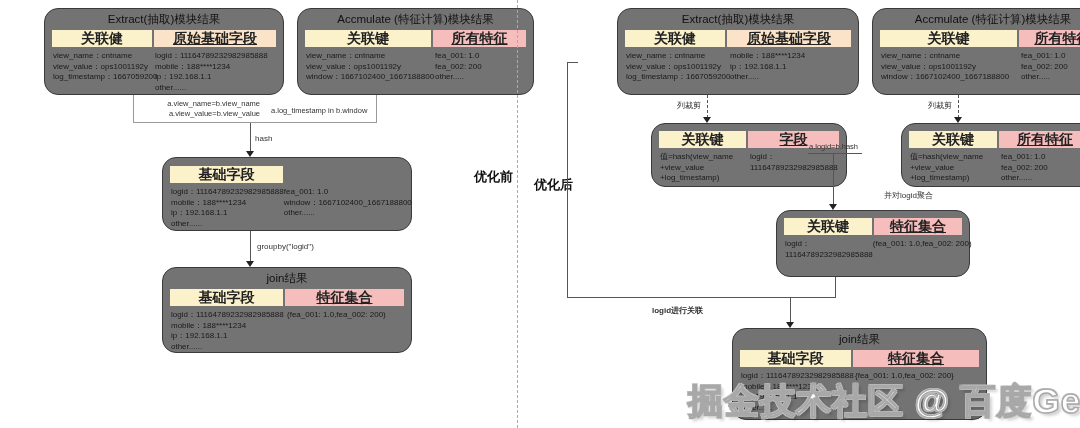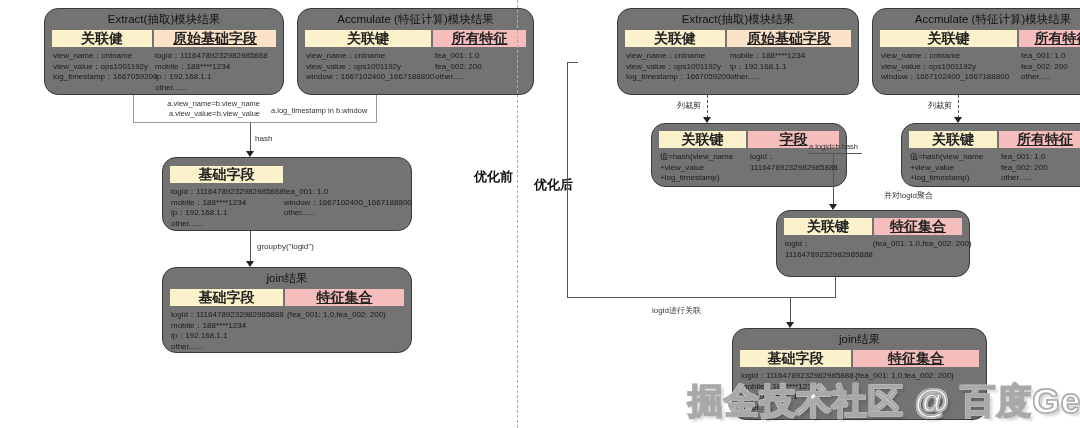--- a/index.html
+++ b/index.html
@@ -240,21 +240,21 @@
       </div>
     </div>
   </div>
 
   <div class="hline" style="left:567px;top:62px;width:11px;"></div>
   <div class="vline" style="left:567px;top:62px;height:235px;"></div>
   <div class="hline" style="left:567px;top:297px;width:269px;"></div>
   <div class="vline" style="left:835px;top:277px;height:20px;"></div>
   <div class="vline" style="left:790px;top:297px;height:25px;"></div>
   <div class="arrow" style="left:786px;top:322px;"></div>
-  <div class="lbl" style="left:652px;top:305px;">logid进行关联</div>
+  <div class="lbl" style="left:652px;top:305px;font-weight:bold;">logid进行关联</div>
 
   <div class="box" style="left:693px;top:328px;width:255px;height:92px;">
     <div class="box-title">join结果</div>
     <div class="hdrs">
       <div class="hdr yellow" style="width:111px">基础字段</div>
       <div class="hdr pink rest">特征集合</div>
     </div>
     <div class="body">
       <div class="col" style="width:114px">
         <div>logid：11164789232982985888</div>

